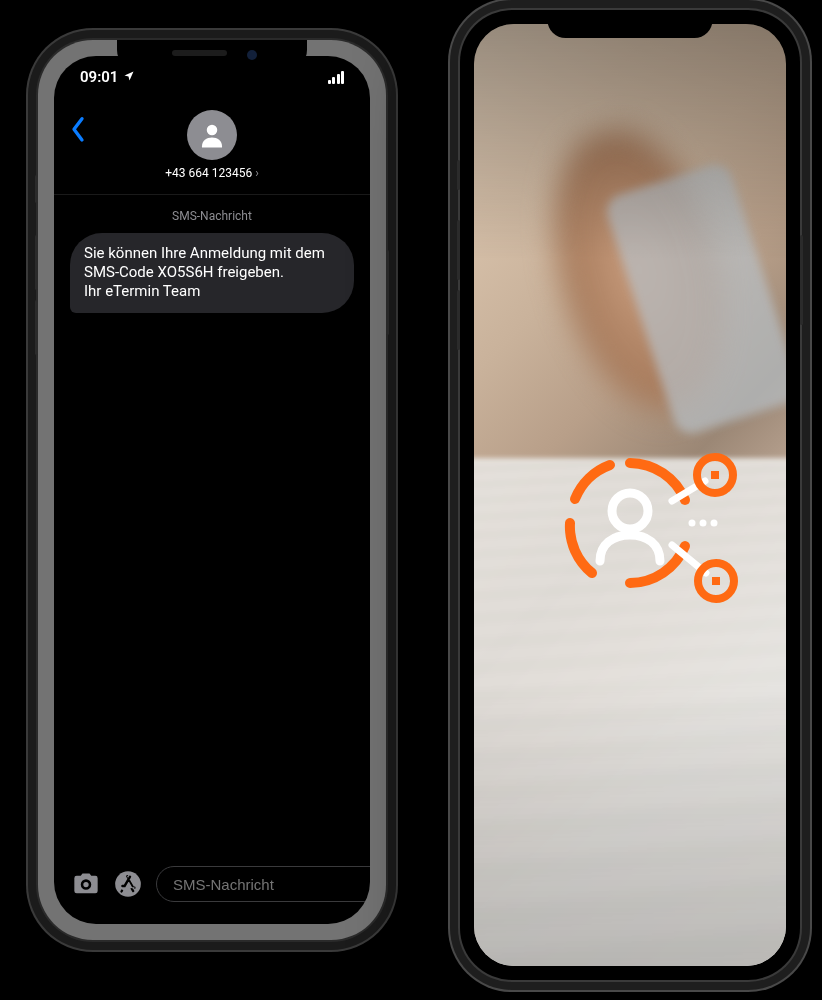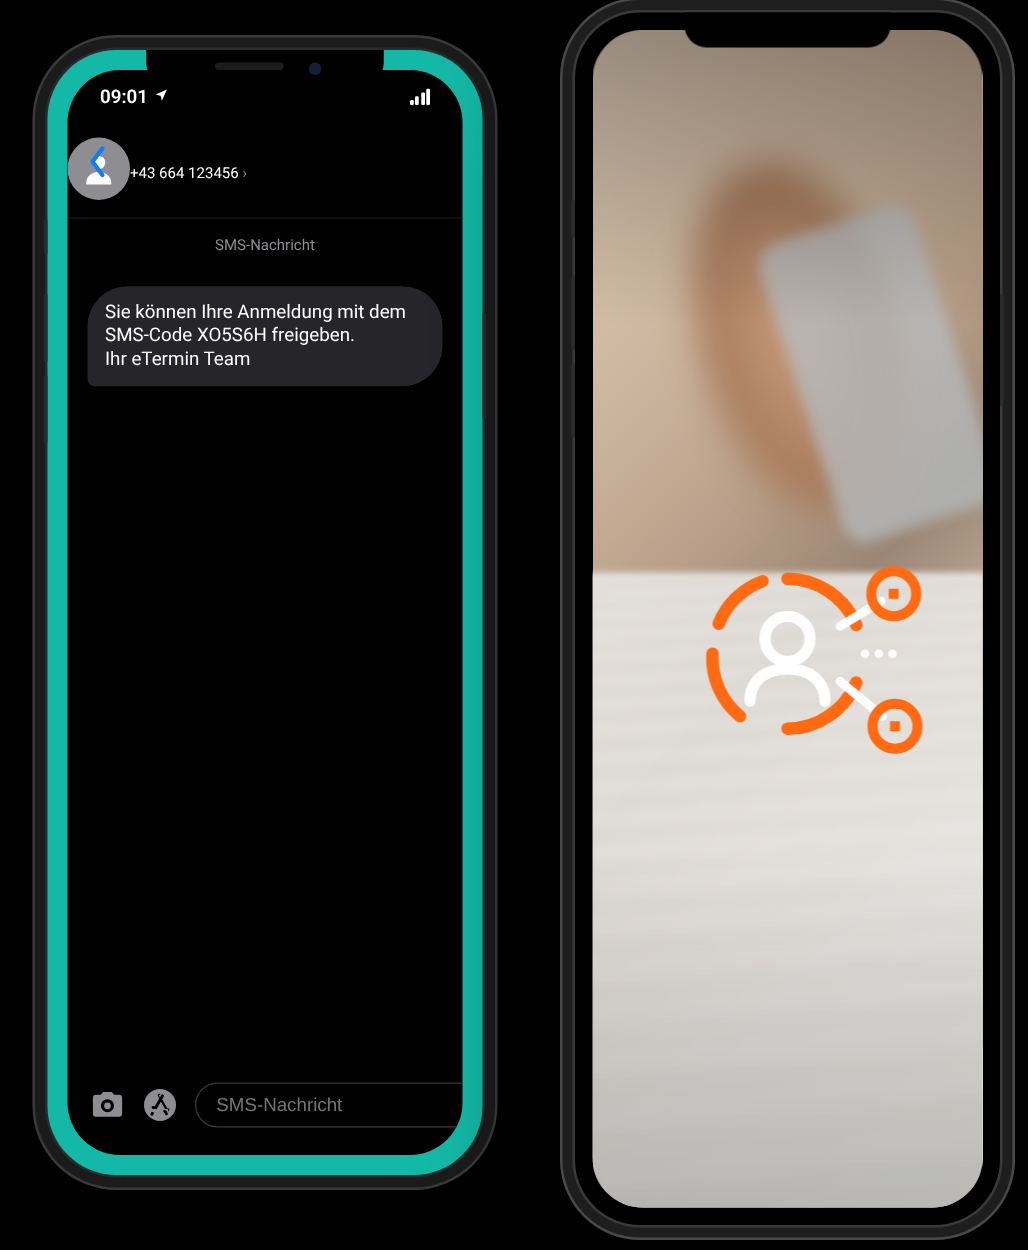--- a/index.html
+++ b/index.html
@@ -12,21 +12,21 @@
     position: relative;
   }
 
   
   .phone-left {
     position: absolute;
     left: 38px;
     top: 40px;
     width: 348px;
     height: 900px;
-    background: #14b8a6;
+    background: #737373;
     border-radius: 55px;
     box-shadow:
       0 0 0 2px #2a2a2a,
       0 0 0 10px #1b1b1b,
       0 0 0 12px #3a3a3a,
       0 30px 60px rgba(0,0,0,.8);
   }
   .phone-left .screen {
     position: absolute;
     inset: 16px;
@@ -93,21 +93,21 @@
   }
   .signal-bars span:nth-child(1){height:4px}
   .signal-bars span:nth-child(2){height:7px}
   .signal-bars span:nth-child(3){height:10px}
   .signal-bars span:nth-child(4){height:13px}
 
   
   .msg-header {
     position: relative;
     display: flex;
-    flex-direction: row;
+    flex-direction: column;
     align-items: center;
     padding: 12px 0 14px;
     border-bottom: 1px solid #1a1a1a;
   }
   .back-chevron {
     position: absolute;
     left: 16px;
     top: 18px;
     width: 16px;
     height: 26px;
@@ -151,21 +151,21 @@
 
   .bubble {
     max-width: 290px;
     background: #26262a;
     color: #fff;
     font-size: 15px;
     line-height: 1.28;
     padding: 11px 14px;
     border-radius: 32px;
     border-bottom-left-radius: 6px;
-    margin-top: 26px;
+    margin-top: 10px;
   }
 
   .compose-bar {
     display: flex;
     align-items: center;
     gap: 14px;
     padding: 10px 18px 22px;
   }
   .compose-icon {
     width: 32px; height: 32px;

